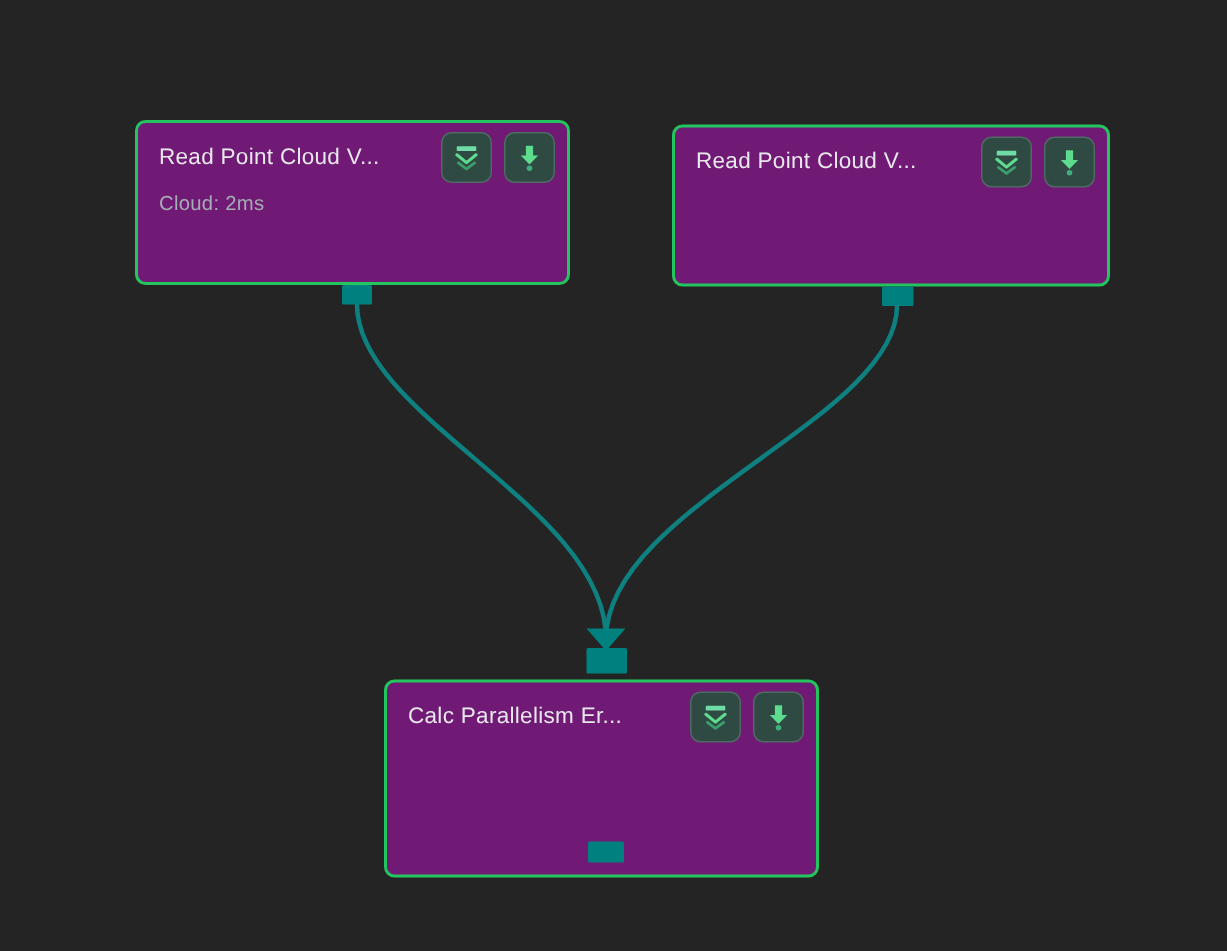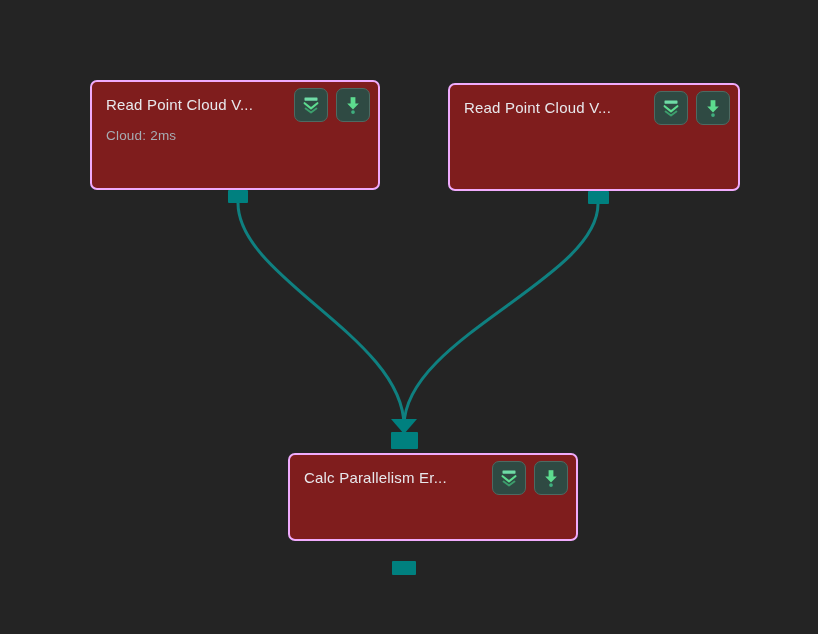--- a/index.html
+++ b/index.html
@@ -29,22 +29,22 @@
     top: 0;
     width: 818px;
     height: 634px;
     pointer-events: none;
   }
 
   
   .node {
     position: absolute;
     box-sizing: border-box;
-    background: #7f1d1d;
-    border: 2px solid #f0abfc;
+    background: #701a75;
+    border: 2px solid #22c55e;
     border-radius: 7px;
     box-shadow: 0 0 0 0 rgba(0,0,0,0);
   }
 
   .node-header {
     display: flex;
     align-items: center;
     height: 46px;
     padding: 0 8px 0 14px;
     box-sizing: border-box;
@@ -177,21 +177,21 @@
       <div class="node-meta"></div>
     </div>
   </div>
 
   <div class="port" style="left:588px; top:191px; width:21px; height:13px;"></div>
 
   <div class="port-arrow" style="left:391px; top:419px;"></div>
 
   <div class="port" style="left:391px; top:432px; width:27px; height:17px;"></div>
 
-  <div class="node" style="left:256px; top:453px; width:290px; height:88px;margin-left:32px;">
+  <div class="node" style="left:256px; top:453px; width:290px; height:132px;">
     <div class="node-header">
       <div class="node-title">Calc Parallelism Er...</div>
       <div class="node-actions">
 
         <div class="icon-btn">
           <svg width="20" height="20" viewBox="0 0 20 20" xmlns="http://www.w3.org/2000/svg">
             <rect x="3.5" y="2.5" width="13" height="3.2" rx="0.6" fill="#6fdba6"></rect>
             <path d="M 3.6 8.2 L 10 13.4 L 16.4 8.2" fill="none" stroke="#5ddc8f" stroke-width="2.1" stroke-linecap="round" stroke-linejoin="round"></path>
             <path d="M 4.6 13.6 L 10 17.6 L 15.4 13.6" fill="none" stroke="#3c9e6c" stroke-width="1.9" stroke-linecap="round" stroke-linejoin="round"></path>
           </svg>

